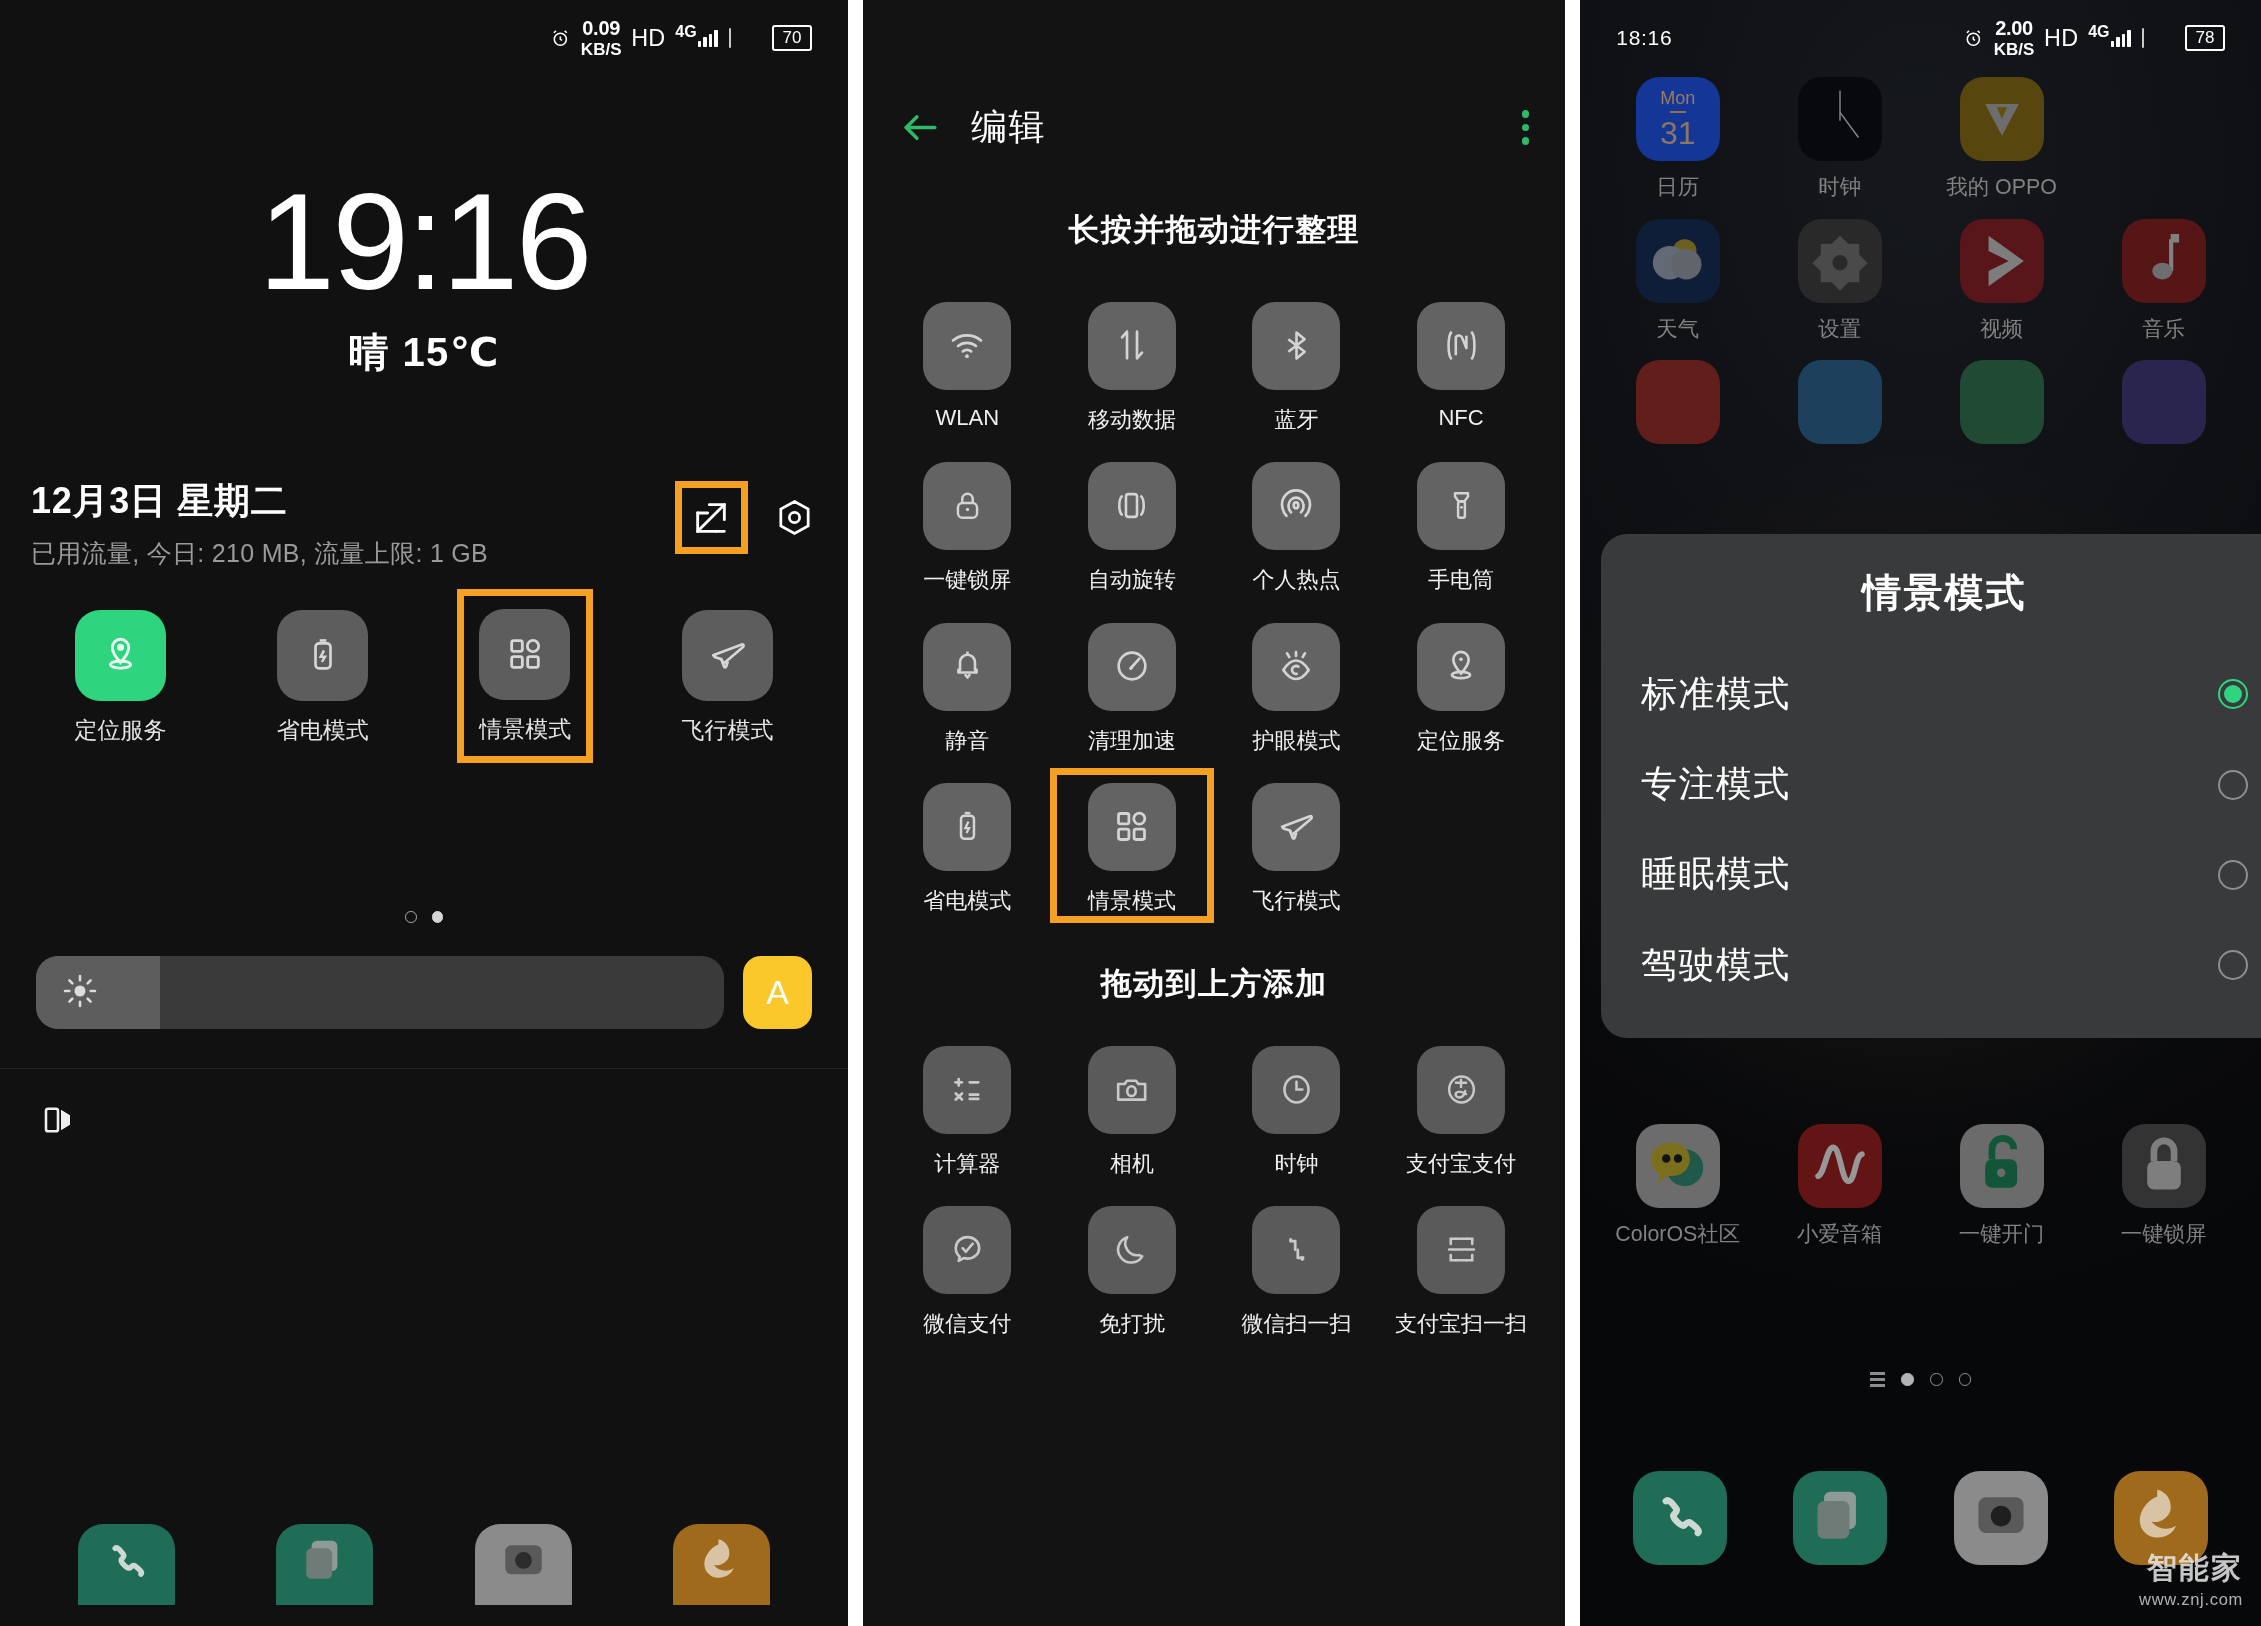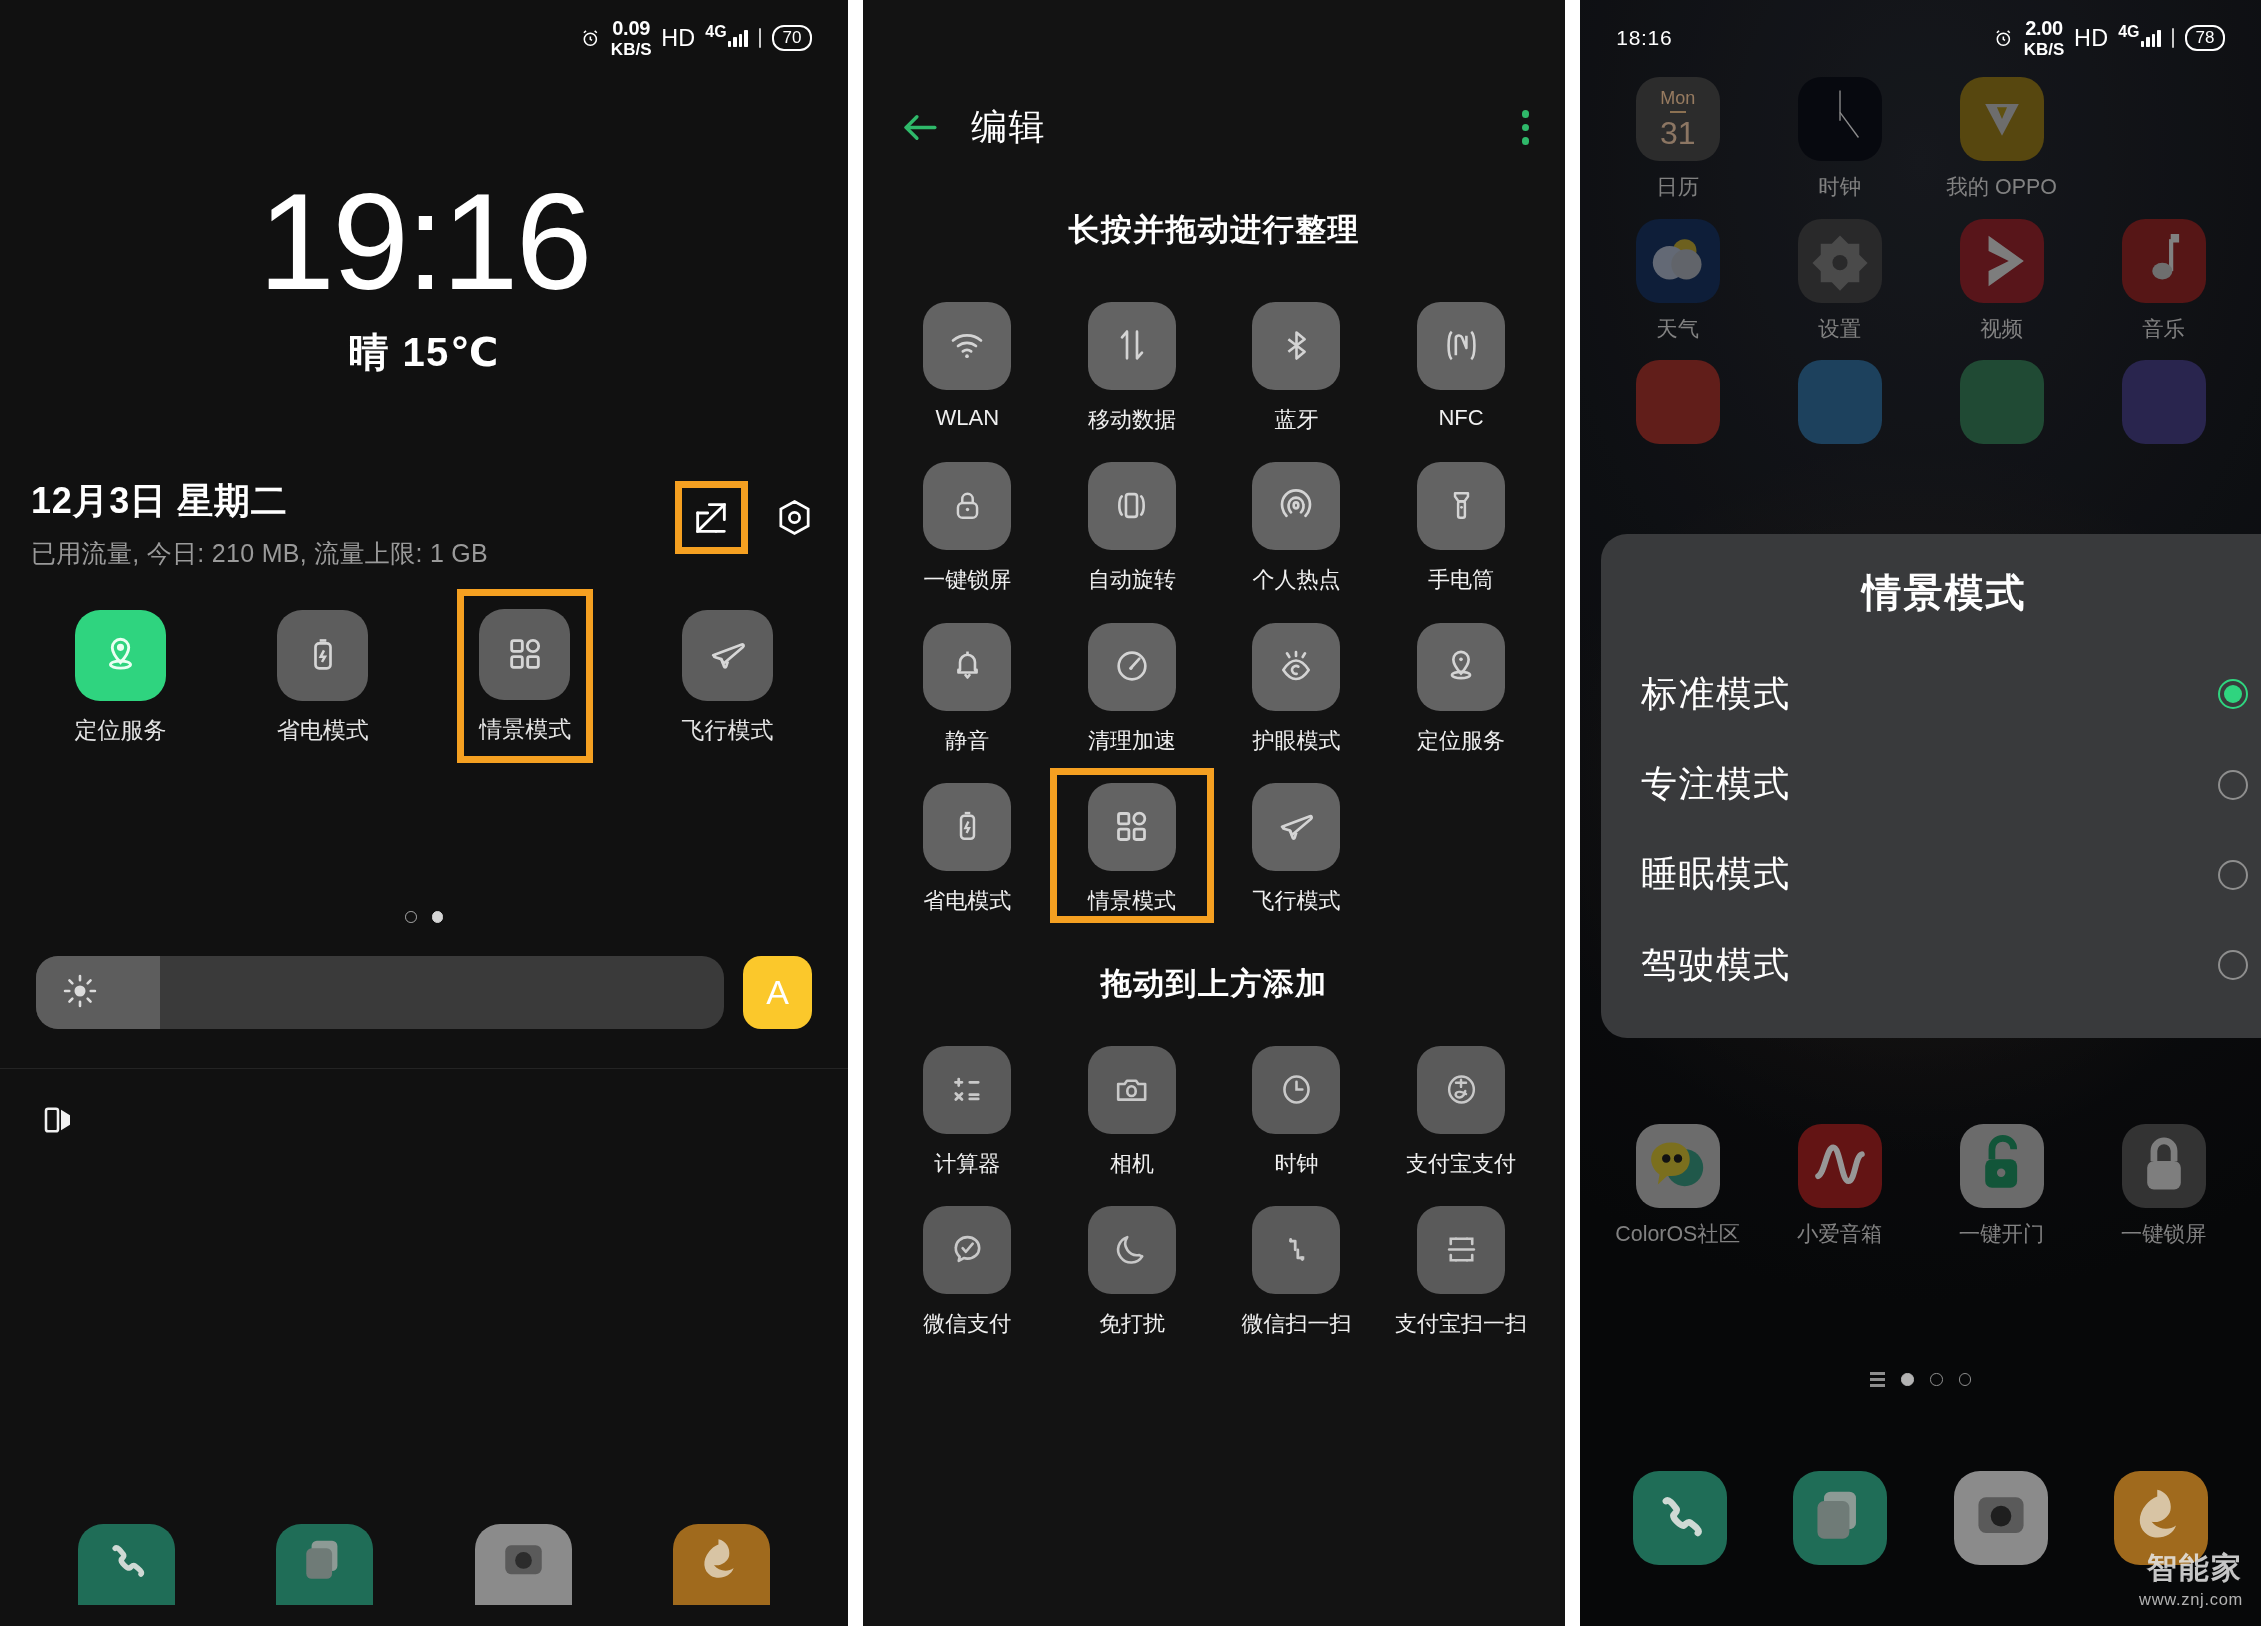--- a/index.html
+++ b/index.html
@@ -27,21 +27,21 @@
   .sb-speed .v { font-size:20px; font-weight:bold; letter-spacing:-0.3px; }
   .sb-speed .u { font-size:17px; font-weight:bold; margin-top:2.1px; }
   .sb-hd { color:#fff; font-size:23.4px; letter-spacing:0.3px; }
   .sb-net { display:flex; align-items:flex-end; gap:1.4px; }
   .sb-net .g { color:#fff; font-size:16px; font-weight:bold; line-height:1; position:relative; top:-6.9px;}
   .sb-bars { display:flex; align-items:flex-end; gap:2.1px; height:18px;}
   .sb-bars i { width:3.4px; background:#fff; display:block; border-radius:0.7px;}
   .sb-bars i:nth-child(1){height:6.2px}.sb-bars i:nth-child(2){height:9.7px}
   .sb-bars i:nth-child(3){height:13px}.sb-bars i:nth-child(4){height:17px}
   .sb-sep { width:2.1px; height:19.3px; background:#c9c9c9; border-radius:1.4px; margin:0 1.4px;}
-  .sb-batt { border:2.1px solid #fff; border-radius:12px; padding:0.7px 4.8px; color:#fff; font-size:17px; min-width:40px; text-align:center;}
+  .sb-batt { border:2.1px solid #fff; border-radius:3px; padding:0.7px 4.8px; color:#fff; font-size:17px; min-width:40px; text-align:center;margin-left:30px;}
 
   
   .clock-big { margin-top:172px; text-align:center; color:#fff; font-size:138px; font-weight:300; letter-spacing:-2.8px; line-height:1; }
   .weather { text-align:center; color:#fff; font-size:40px; font-weight:bold; margin-top:15px; letter-spacing:1.4px;}
   .datarow { margin-top:97px; padding:0 31px; position:relative; }
   .dateline { color:#fff; font-size:36px; font-weight:bold; letter-spacing:0.7px;}
   .trafficline { color:#9a9a9a; font-size:25px; margin-top:11px; letter-spacing:0.3px;}
   .hdr-icons { position:absolute; right:33px; top:4.1px; display:flex; align-items:center; gap:26px;}
   .edit-hl { border:7.6px solid #f5a021; padding:9.7px; line-height:0; }
   .icon-white svg { display:block; }
@@ -628,21 +628,21 @@
         </span>
         <span class="sb-sep"></span>
         <span class="sb-batt">78</span>
       </div>
     </div>
 
     <div class="apps">
 
       <div class="approw">
         <div class="appcell">
-          <div class="appicon" style="background:#404040">
+          <div class="appicon" style="background:#1d4ed8">
             <div style="text-align:center;line-height:1">
               <div style="color:#d8b08a;font-size:18px">Mon</div>
               <div style="height:1.4px;background:#c9a276;margin:4.8px 9.7px"></div>
               <div style="color:#c9a98e;font-size:32px">31</div>
             </div>
           </div>
           <div class="applabel">日历</div>
         </div>
         <div class="appcell">
           <div class="appicon" style="background:#0b0d16">

